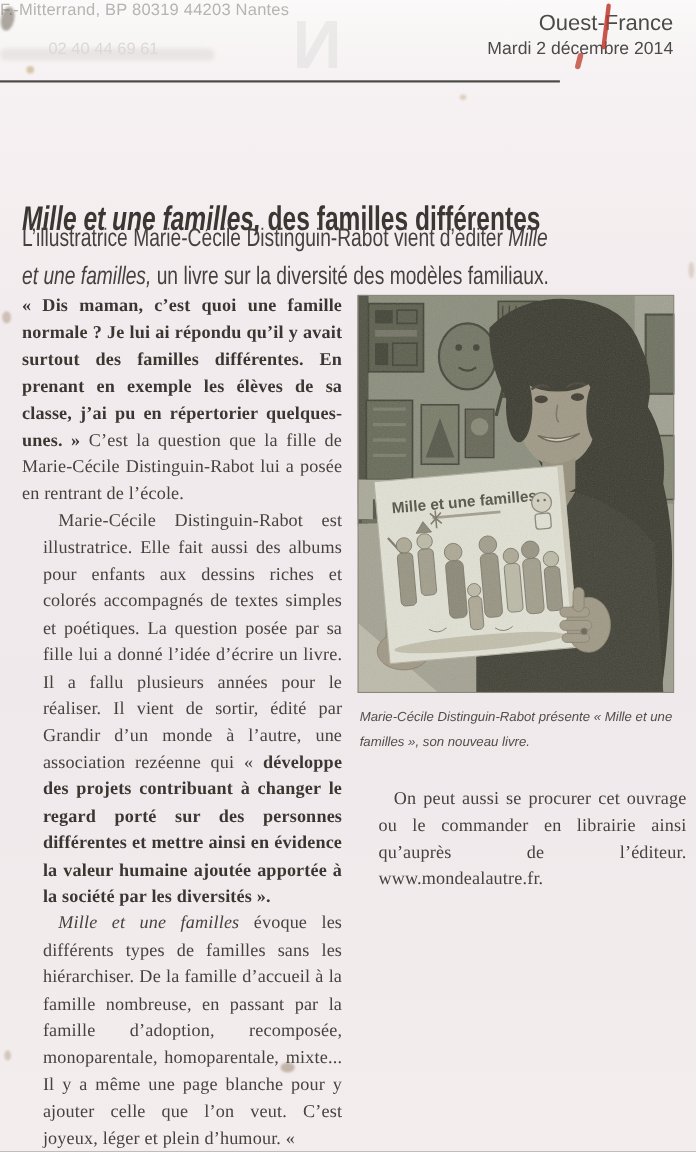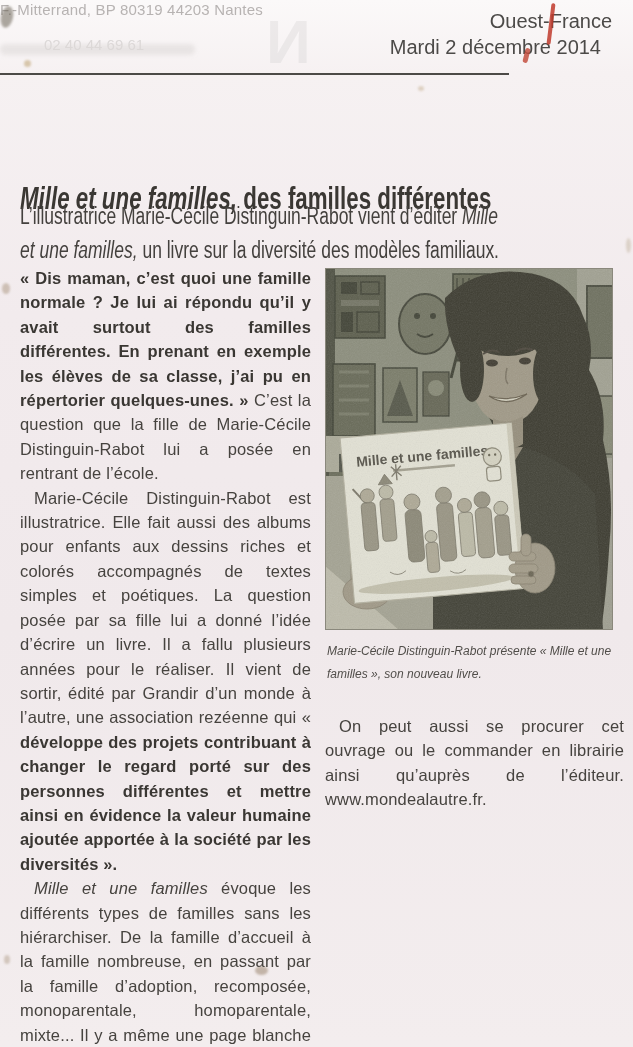--- a/index.html
+++ b/index.html
@@ -8,42 +8,42 @@
     font-family:"Liberation Sans","DejaVu Sans",sans-serif;
     background:linear-gradient(180deg,#fbf9f9 0%,#f6f1f2 7%,#f2ebed 30%,#f0e9eb 60%,#f3edee 100%);
     color:#45423f;
   }
   
   .return-address{position:absolute;top:1px;left:0;font-size:15px;color:#b7b3b2;letter-spacing:.2px;}
   .phone-faint{position:absolute;top:36px;left:44px;font-size:15px;color:#d3cfce;opacity:.75;}
   .ghost-bar{position:absolute;top:44px;left:0;width:195px;height:11px;background:#dcd8d7;filter:blur(2px);opacity:.55;border-radius:5px;}
   .ghost-n{position:absolute;top:6px;left:266px;font-size:62px;font-weight:700;color:#9a9a9a;opacity:.13;transform:scaleX(-1);}
   .masthead{position:absolute;top:10px;right:21px;font-size:20px;color:#4c4a48;text-align:center;}
-  .issue-date{position:absolute;top:36px;right:32px;font-size:20px;color:#4c4a48;text-align:left;}
+  .issue-date{position:absolute;top:36px;right:21px;font-size:16px;color:#4c4a48;text-align:left;}
   .rule{position:absolute;top:73px;left:0;width:509px;height:2px;background:#4c4a47;}
   
   .pen-mark-1{position:absolute;left:549px;top:3px;width:4px;height:42px;background:#bf3a2c;border-radius:2px;transform:rotate(7deg);opacity:.85;}
   .pen-mark-2{position:absolute;left:524px;top:48px;width:5px;height:15px;background:#c04534;border-radius:3px;transform:rotate(14deg);opacity:.8;}
   .spot{position:absolute;border-radius:50%;filter:blur(1px);}
   .spot1{left:1px;top:6px;width:12px;height:22px;background:#5f5748;opacity:.5;transform:rotate(12deg);}
   .spot2{left:24px;top:60px;width:7px;height:7px;background:#b89a64;opacity:.5;}
   .spot3{left:2px;top:283px;width:8px;height:11px;background:#8a6f4e;opacity:.35;}
   .spot4{left:255px;top:966px;width:13px;height:9px;background:#7d6243;opacity:.4;}
   .spot5{left:626px;top:238px;width:5px;height:15px;background:#b9a98f;opacity:.4;}
   .spot6{left:418px;top:86px;width:6px;height:5px;background:#b09467;opacity:.35;}
   .spot7{left:4px;top:955px;width:6px;height:9px;background:#8a6f4e;opacity:.3;}
   
   .headline{position:absolute;top:160px;left:20px;font-size:31px;font-weight:700;color:#3e3b38;white-space:nowrap;transform:scaleX(.72);transform-origin:0 50%;letter-spacing:0;}
   .subhead{position:absolute;top:199px;left:20px;font-size:23px;line-height:34px;color:#44413e;white-space:nowrap;transform:scaleX(.76);transform-origin:0 0;}
   
   .body-text{font-size:16.5px;line-height:24.4px;text-align:justify;color:#46433f;letter-spacing:.15px;}
   .col-left{position:absolute;top:266px;left:20px;width:291px;}
   .col-right{position:absolute;top:714px;left:325px;width:299px;}
-  .para{margin:0;}
-  .para.indent{text-indent:14px;}
+  .para{margin:0;font-family:Liberation Serif, serif;}
+  .para.indent{text-indent:14px;margin-left:19px;}
   .r-b{font-weight:700;color:#3a3733;}
   .r-i{font-style:italic;}
   .r-bi{font-weight:700;font-style:italic;color:#3a3733;}
   
   .photo-figure{position:absolute;top:268px;left:325px;width:288px;height:362px;}
   .photo-figure svg{display:block;}
   .photo-caption{position:absolute;top:640px;left:327px;width:286px;font-size:12px;line-height:23.2px;font-style:italic;color:#514e4a;}
 </style>
 </head>
 <body>

